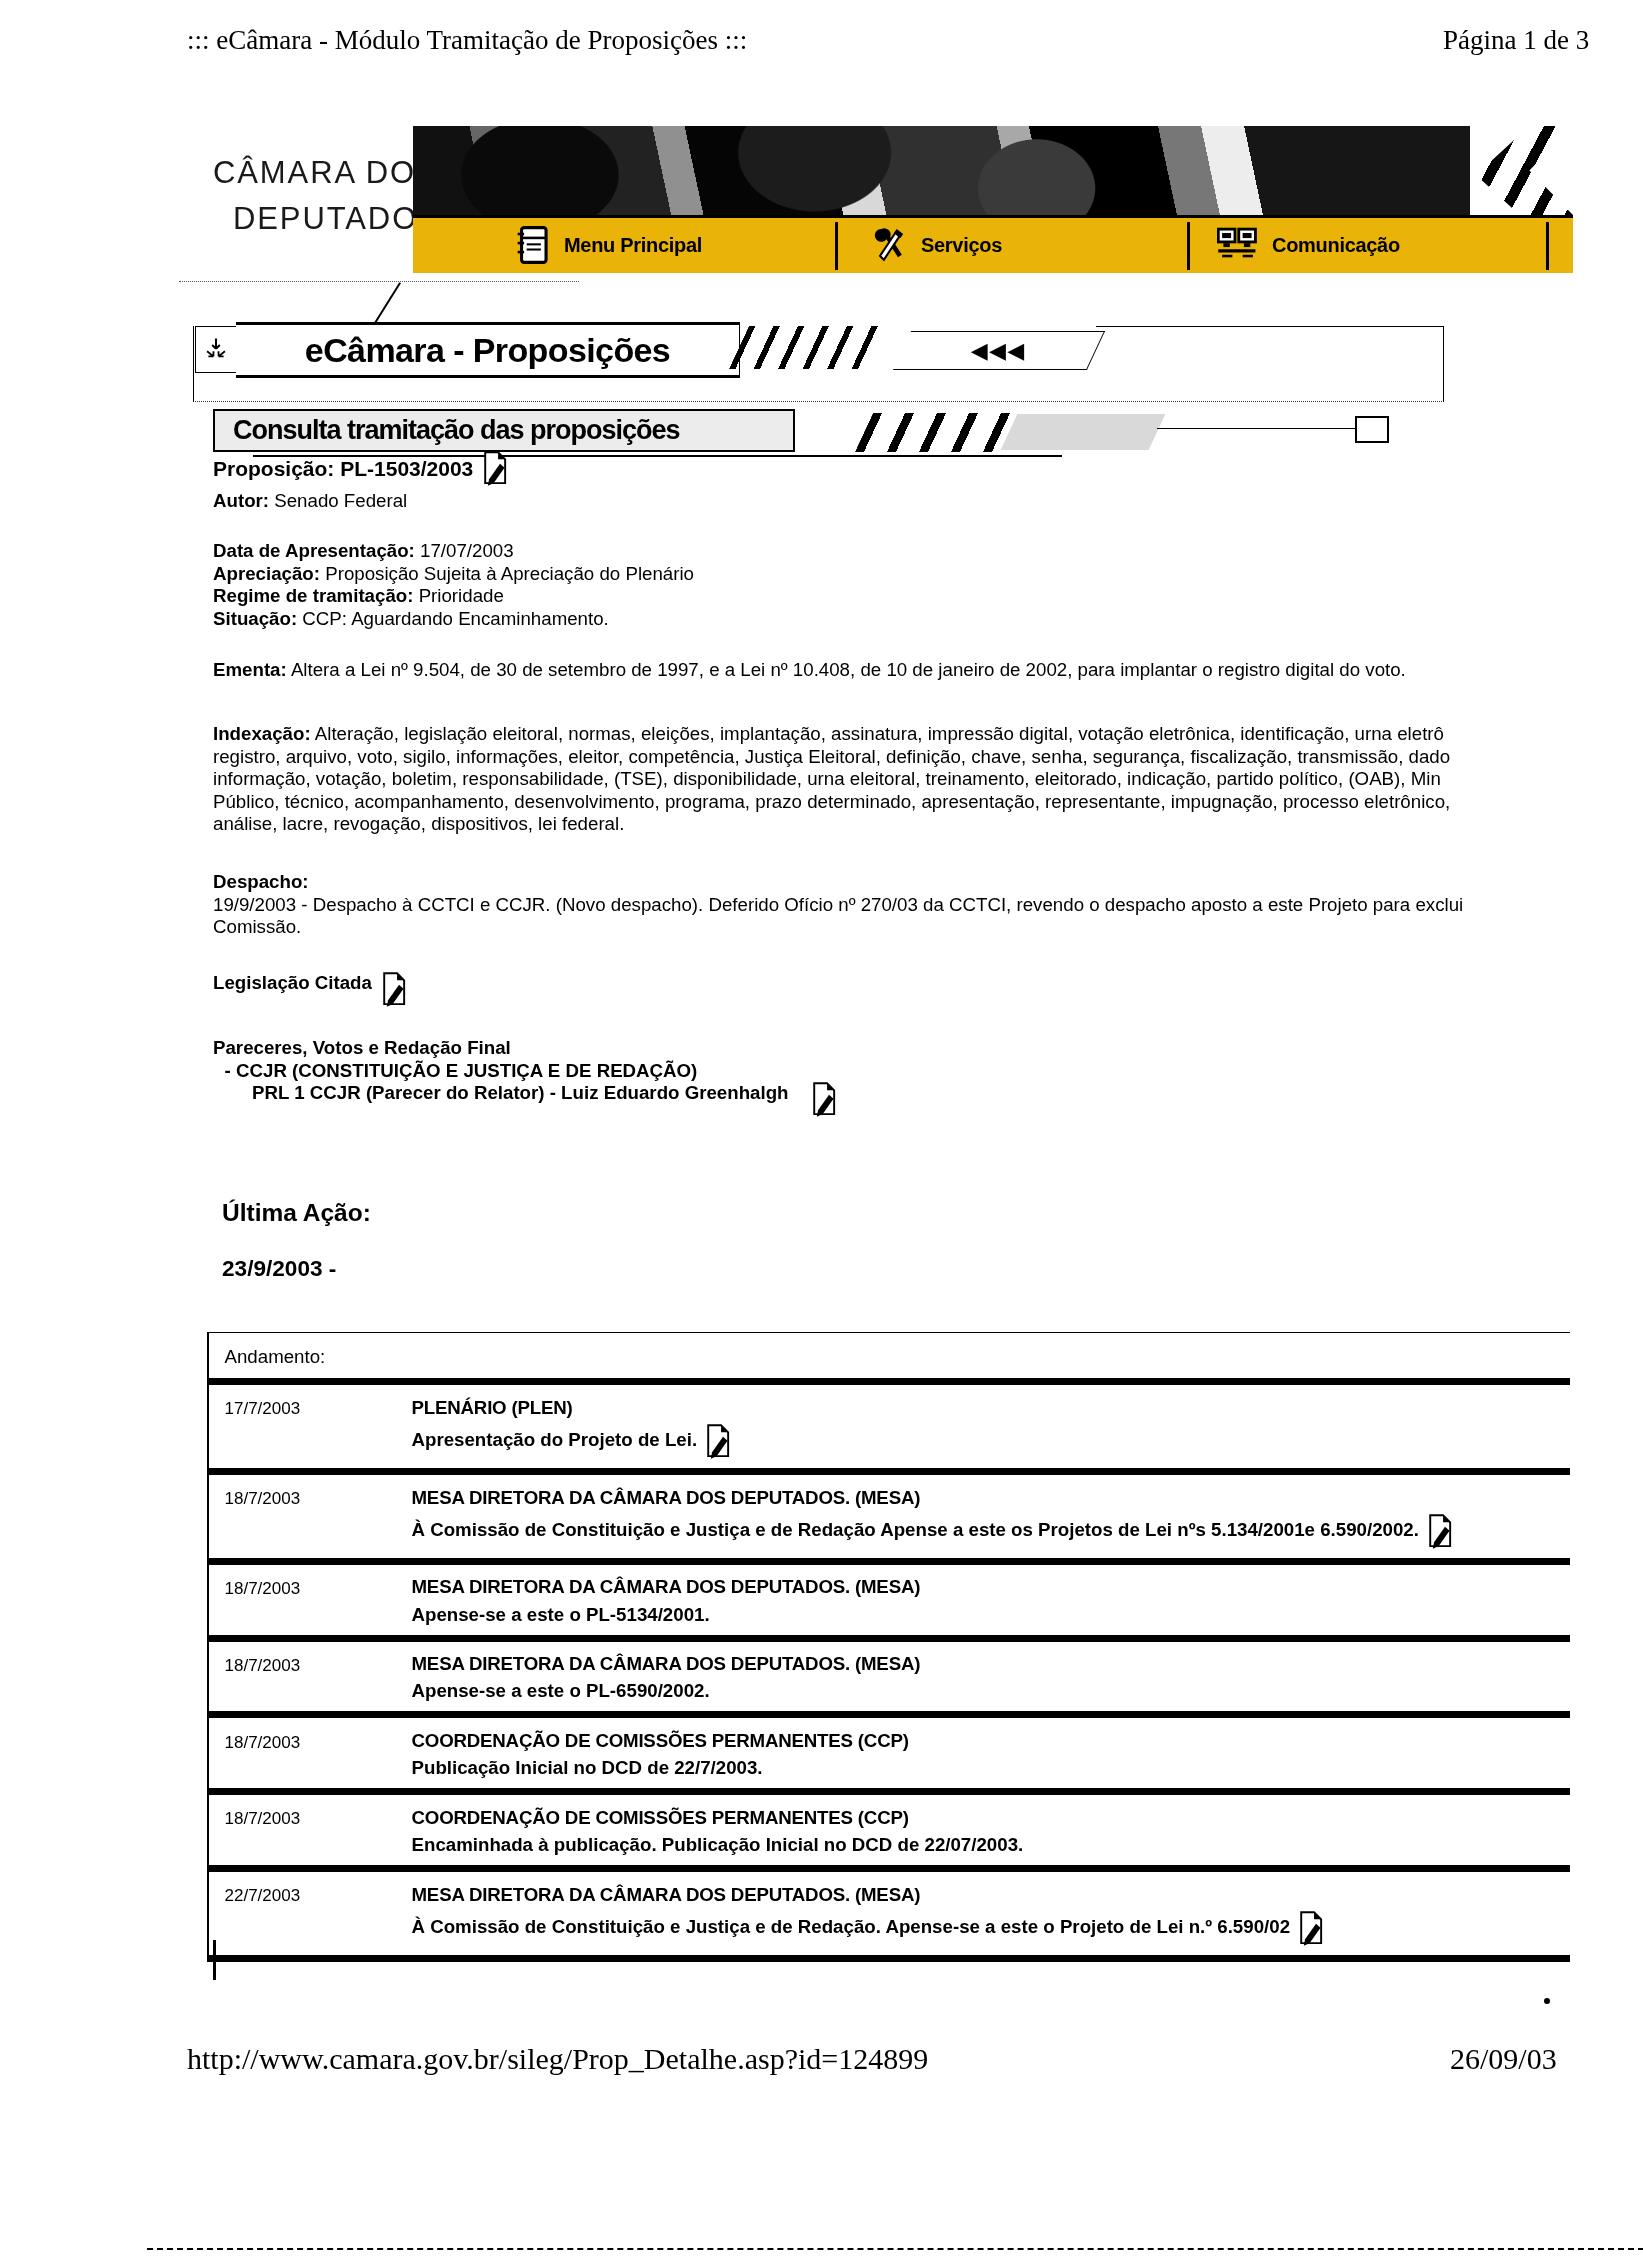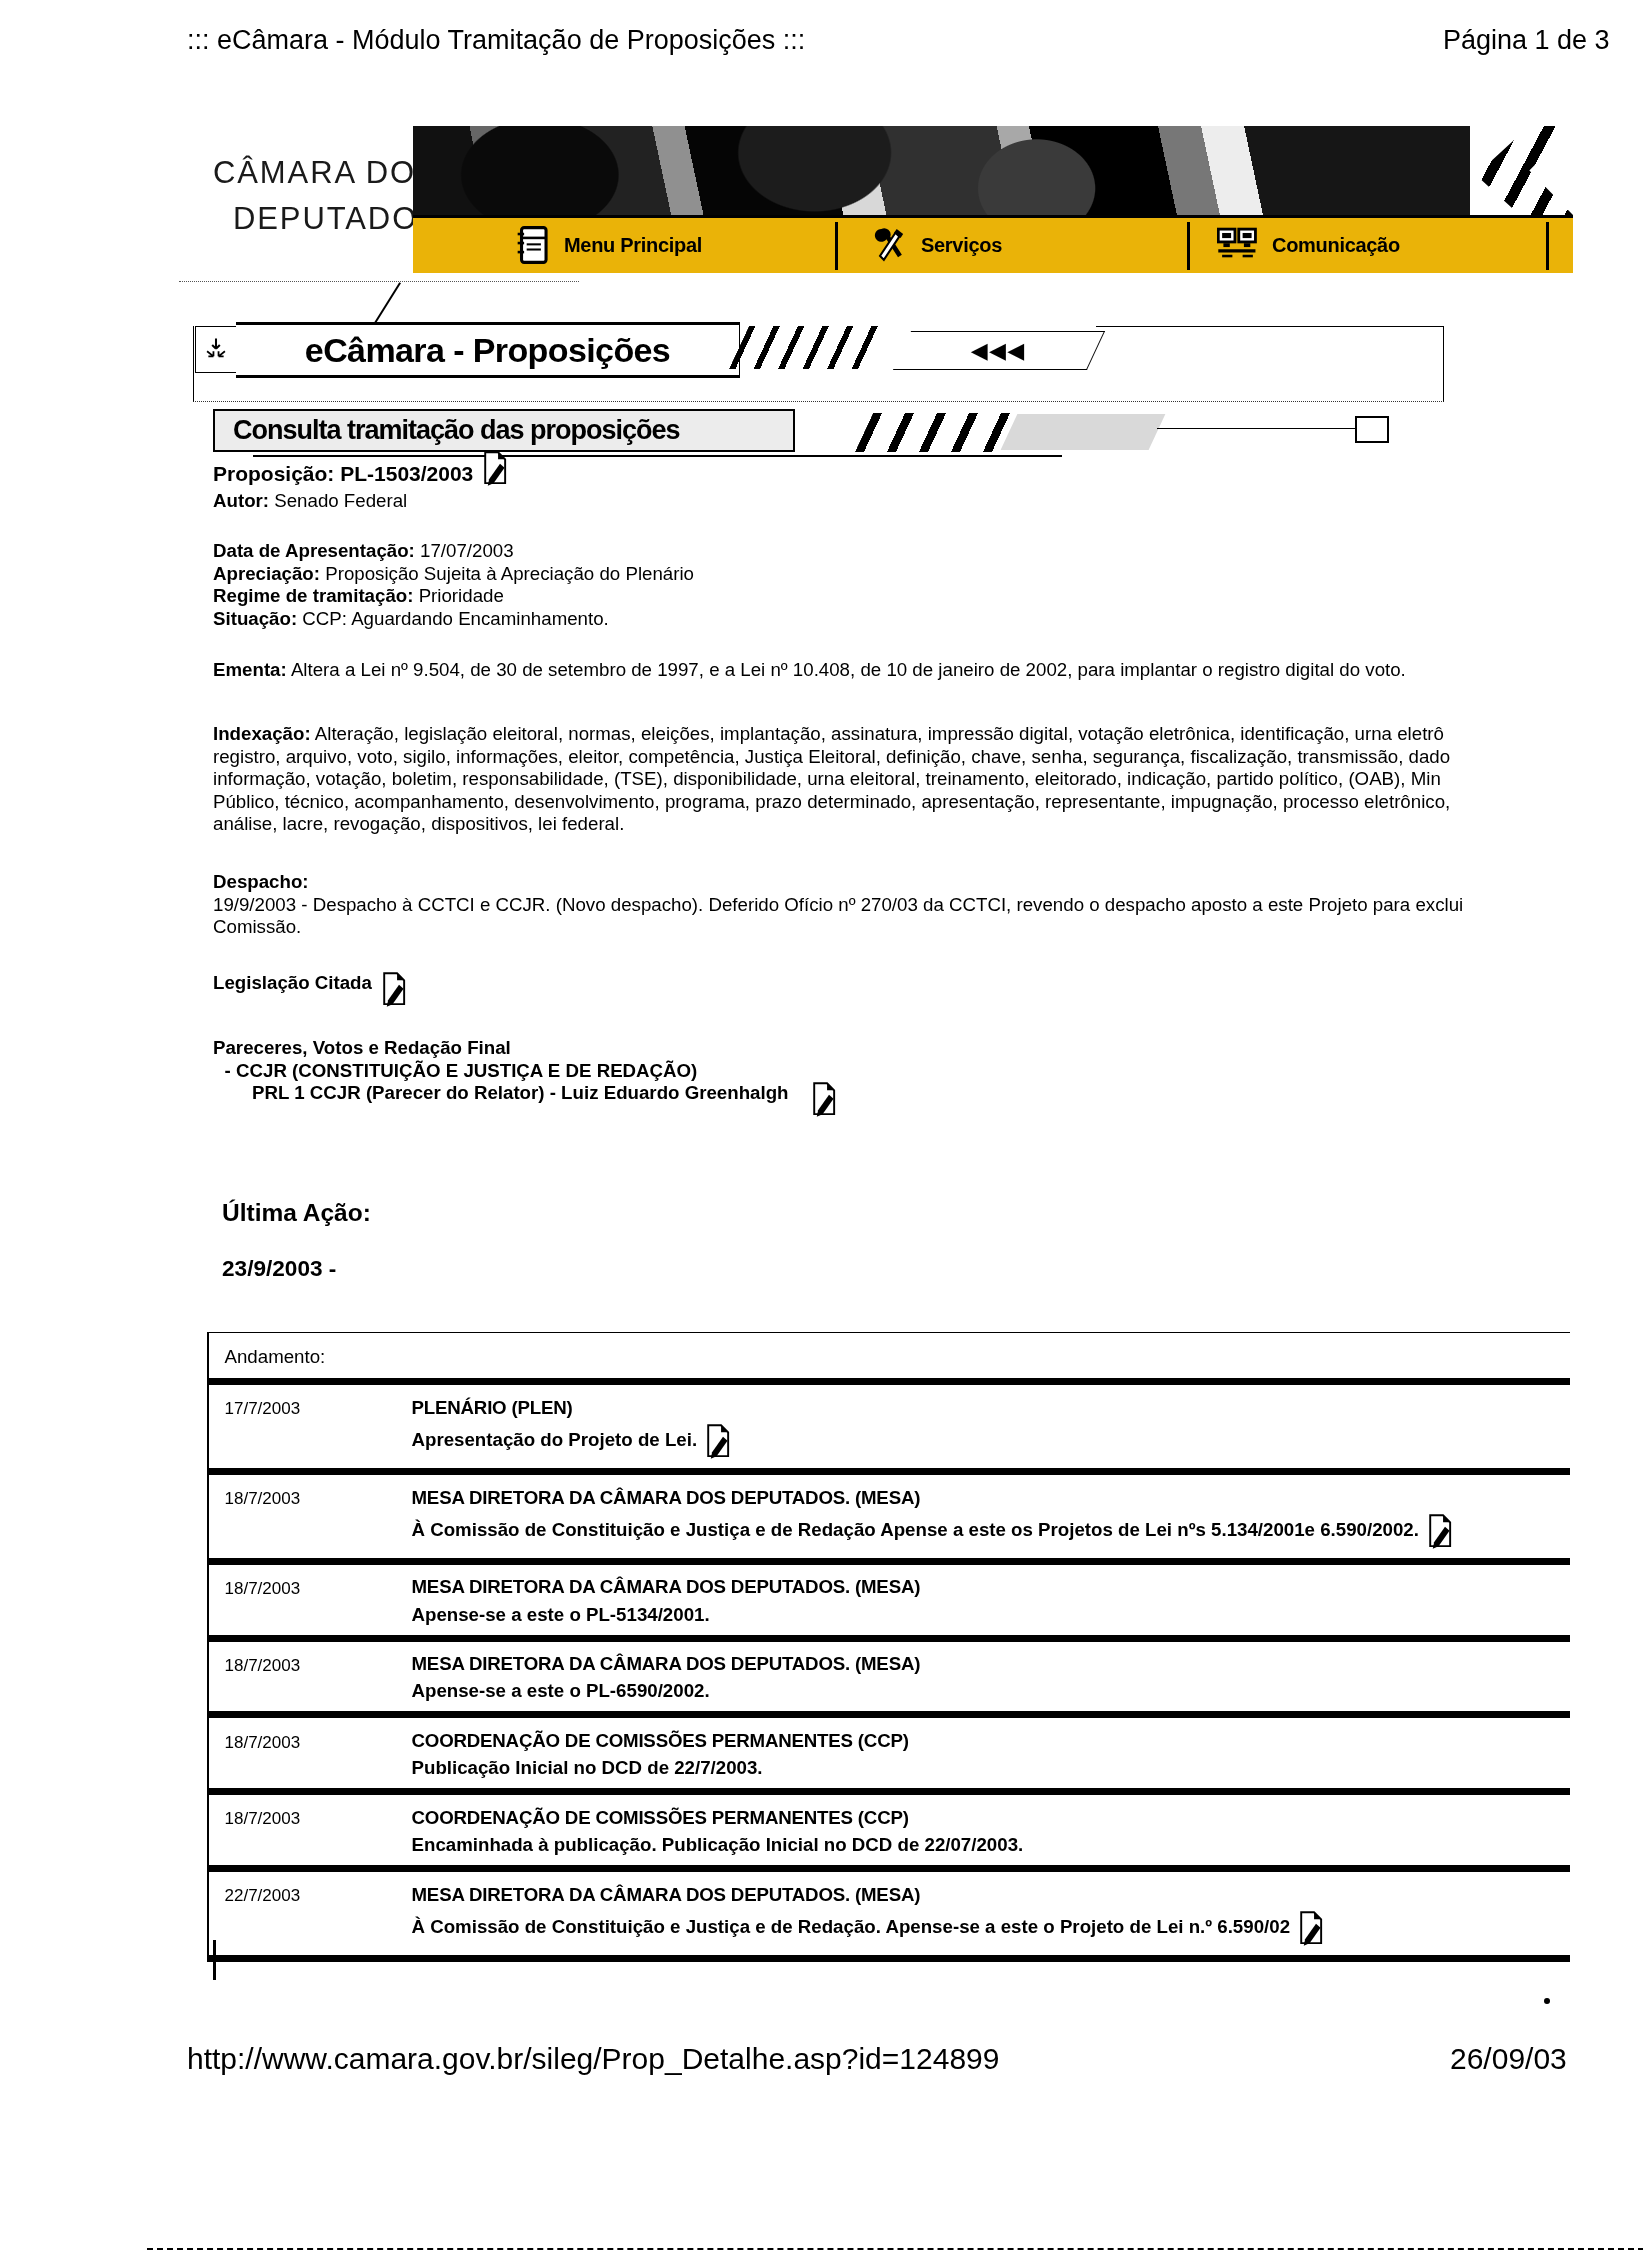--- a/index.html
+++ b/index.html
@@ -1,19 +1,19 @@
 <!DOCTYPE html>
 <html style="font-size:10.3px"><head>
 <meta charset="utf-8">
 <style>
   html,body{margin:0;padding:0;background:#fff;}
   .page{position:relative;width:1644px;height:2261px;background:#fff;overflow:hidden;
         font-family:"Liberation Sans",sans-serif;color:#000;}
   .abs{position:absolute;}
-  .serif{font-family:Liberation Sans, sans-serif;}
+  .serif{font-family:Liberation Serif, serif;}
   .nowrap{white-space:nowrap;overflow:hidden;}
   b{font-weight:bold;}
 
   
   .ph{font-size:27px;top:24.5px;}
   .pf{font-size:30px;top:2042px;}
 
   
   .logo-txt{font-size:31px;letter-spacing:1.9px;color:#1a1a1a;line-height:45px;}
   .photo{left:413px;top:126px;width:1057px;height:89px;
@@ -59,21 +59,21 @@
   .b2-label{font-size:27px;font-weight:bold;letter-spacing:-1px;}
   .b2-hatch{left:864px;top:413px;width:142px;height:39px;transform:skewX(-25deg);
      background:repeating-linear-gradient(90deg,#000 0 9px,transparent 9px 32px);}
   .b2-gray{left:1009px;top:414px;width:148px;height:36px;transform:skewX(-25deg);background:#d9d9d9;}
   .b2-line{left:1157px;top:428px;width:200px;border-top:1.9px solid #000;}
   .b2-handle{left:1355px;top:416px;width:30px;height:23px;border:2.6px solid #000;background:#fff;cursor:pointer;}
   .b2-shadow{left:253px;top:455px;width:809px;border-top:2.6px solid #000;}
 
   
   .txt{font-size:18.7px;line-height:22.6px;width:1373px;left:213px;}
-  .prop{font-size:21px;font-weight:bold;left:213px;top:451px;display:flex;align-items:flex-end;gap:9px;}
+  .prop{font-size:21px;font-weight:bold;left:213px;top:451px;display:flex;align-items:center;gap:9px;}
   .ultima-title{left:222px;top:1199px;font-size:24.5px;font-weight:bold;}
   .ultima-row{left:222px;top:1253px;font-size:22.6px;line-height:31px;display:flex;gap:17px;width:1367px;}
   .ultima-date{font-weight:bold;white-space:nowrap;}
 
   
   .doc-icon{display:inline-block;width:27px;height:35px;vertical-align:middle;}
   .doc-icon svg{display:block;}
 
   
   .tbl{left:207px;top:1332px;width:1361px;border-top:1.9px solid #000;border-left:2.6px solid #000;}

